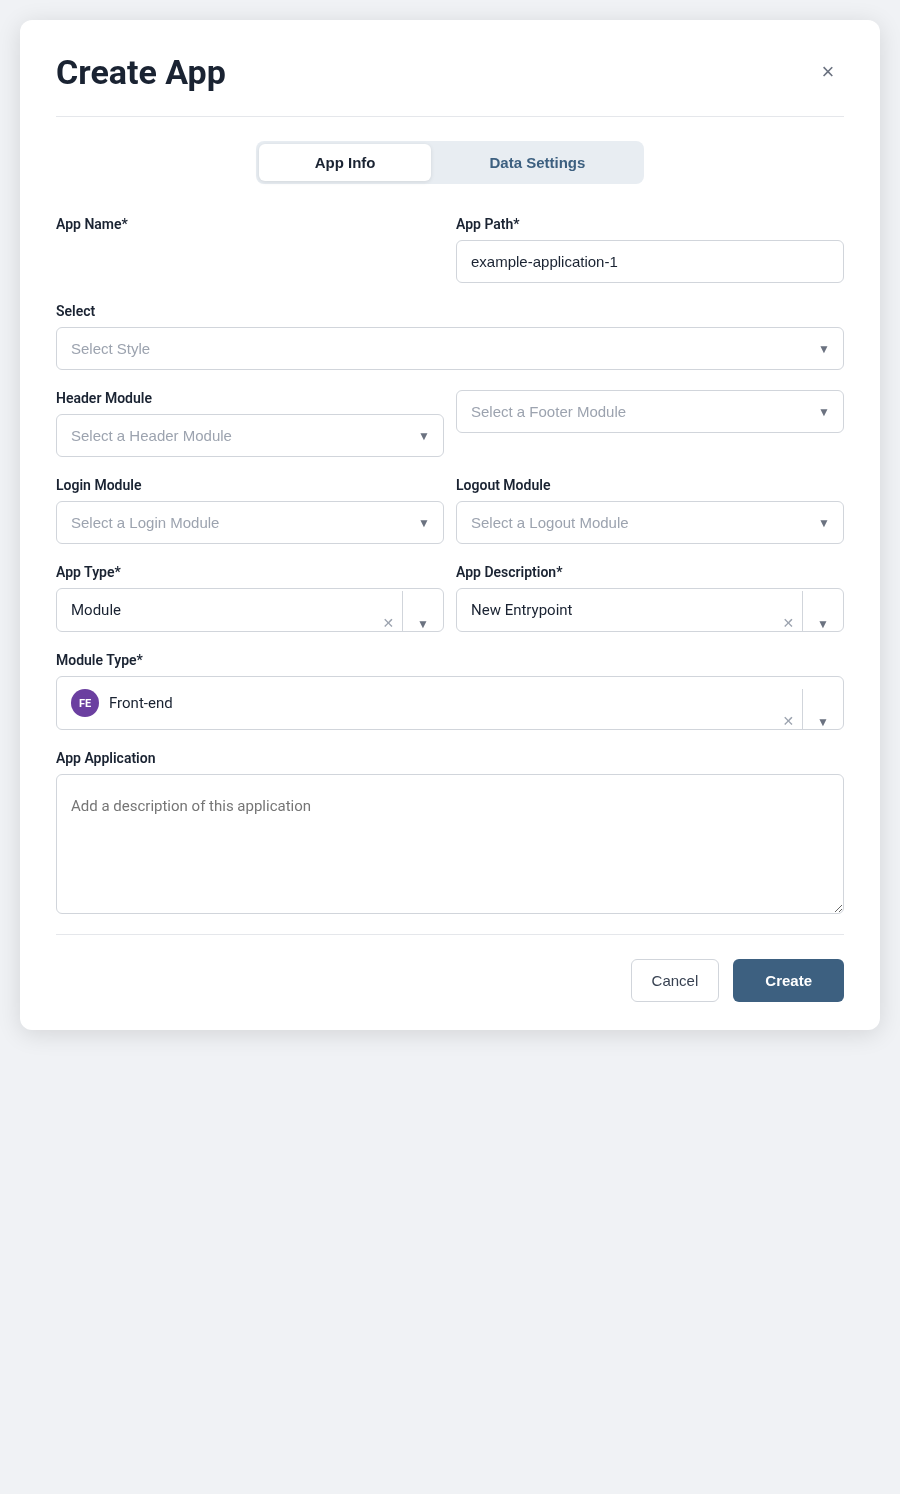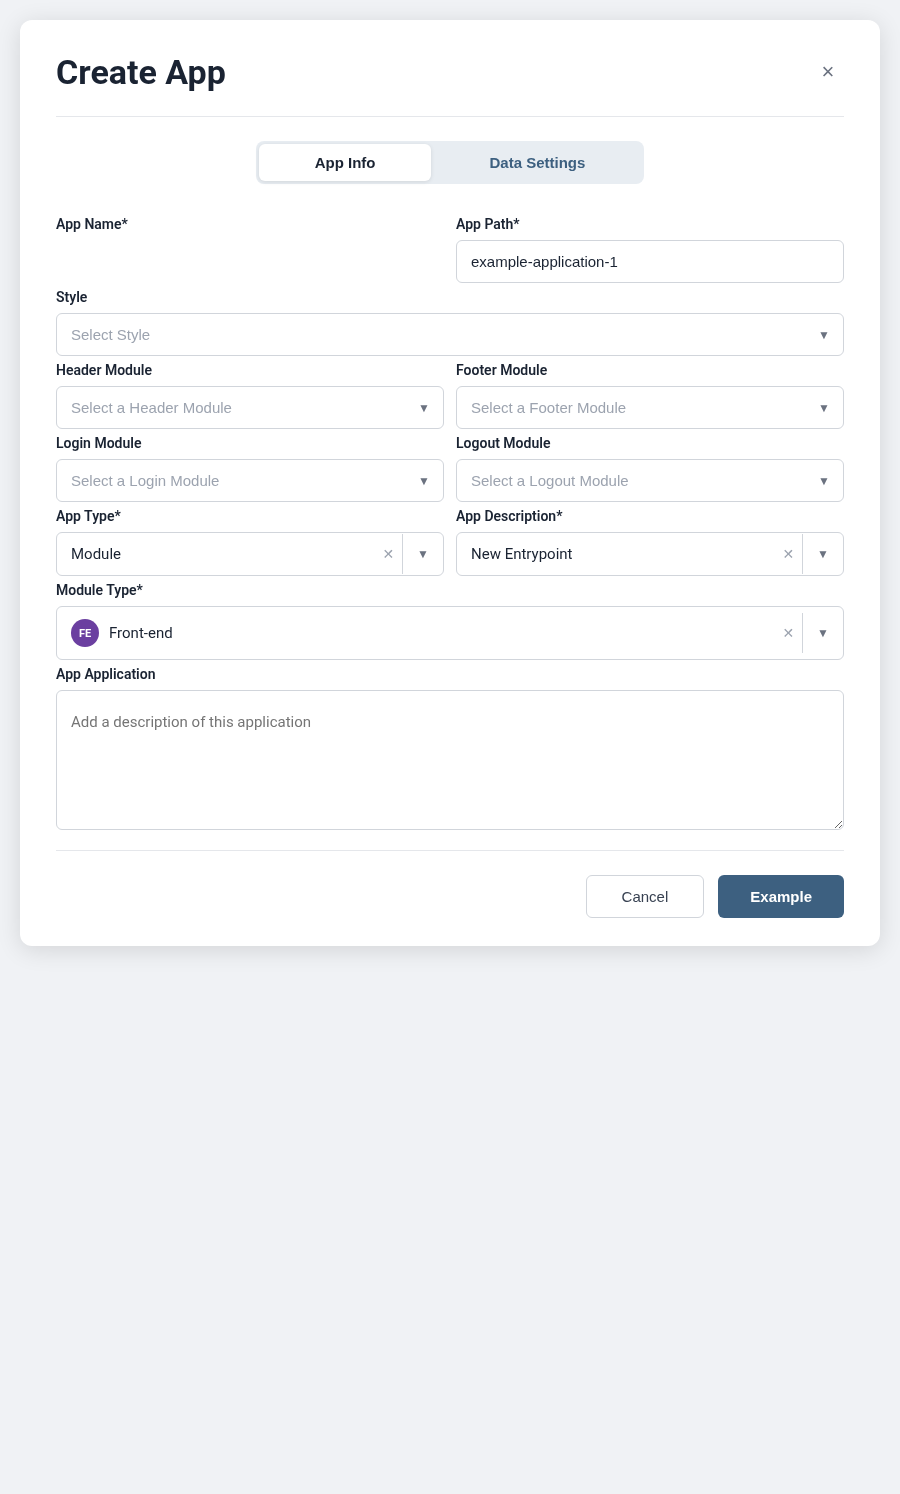--- a/index.html
+++ b/index.html
@@ -95,21 +95,21 @@
       color: #3d6080;
     }
 
     .form-section {
       margin-bottom: 20px;
     }
 
     .form-row {
       display: flex;
       gap: 12px;
-      margin-bottom: 6px;
+      margin-bottom: 20px;
     }
 
     .form-group {
       flex: 1;
       display: flex;
       flex-direction: column;
       gap: 8px;
     }
 
     .form-group.full-width {
@@ -156,21 +156,21 @@
       right: 14px;
       pointer-events: none;
       color: #6b7280;
       font-size: 12px;
     }
 
     .select-with-clear {
       border: 1.5px solid #d1d5db;
       border-radius: 6px;
       display: flex;
-      align-items: center;
+      align-items: flex-end;
       background: #ffffff;
       overflow: hidden;
     }
 
     .select-value-area {
       flex: 1;
       display: flex;
       align-items: center;
       padding: 12px 14px;
       gap: 10px;
@@ -238,21 +238,21 @@
     .modal-footer {
       display: flex;
       justify-content: flex-end;
       gap: 14px;
       padding: 24px 0 28px 0;
       border-top: 1px solid #e5e7eb;
       margin-top: 10px;
     }
 
     .btn-cancel {
-      padding: 12px 35px;
+      padding: 12px 20px;
       border: 1.5px solid #d1d5db;
       border-radius: 6px;
       background: #ffffff;
       font-size: 15px;
       font-weight: 500;
       color: #374151;
       cursor: pointer;
     }
 
     .btn-create {
@@ -292,42 +292,41 @@
         <label class="form-label">App Name*</label>
       </div>
       <div class="form-group">
         <label class="form-label">App Path*</label>
         <input class="form-input" type="text" value="example-application-1" style="">
       </div>
     </div>
 
     <div class="form-row">
       <div class="form-group full-width">
-        <label class="form-label">Style</label>
+        <label class="form-label">Select</label>
         <div class="form-select-wrapper">
           <select class="form-select">
             <option value="" selected="">Select Style</option>
           </select>
           <span class="select-arrow">▼</span>
         </div>
       </div>
     </div>
 
     <div class="form-row">
       <div class="form-group">
         <label class="form-label">Header Module</label>
         <div class="form-select-wrapper">
           <select class="form-select">
             <option value="" selected="">Select a Header Module</option>
           </select>
           <span class="select-arrow">▼</span>
         </div>
       </div>
       <div class="form-group">
-        <label class="form-label">Footer Module</label>
         <div class="form-select-wrapper">
           <select class="form-select">
             <option value="" selected="">Select a Footer Module</option>
           </select>
           <span class="select-arrow">▼</span>
         </div>
       </div>
     </div>
 
     <div class="form-row">
@@ -395,15 +394,15 @@
       <div class="form-group full-width">
         <label class="form-label">App Application</label>
         <textarea class="form-textarea" placeholder="Add a description of this application" style=""></textarea>
       </div>
     </div>
 
   </div>
 
   <div class="modal-footer">
     <button class="btn-cancel">Cancel</button>
-    <button class="btn-create">Example</button>
+    <button class="btn-create">Create</button>
   </div>
 </div>
 
 </body></html>

